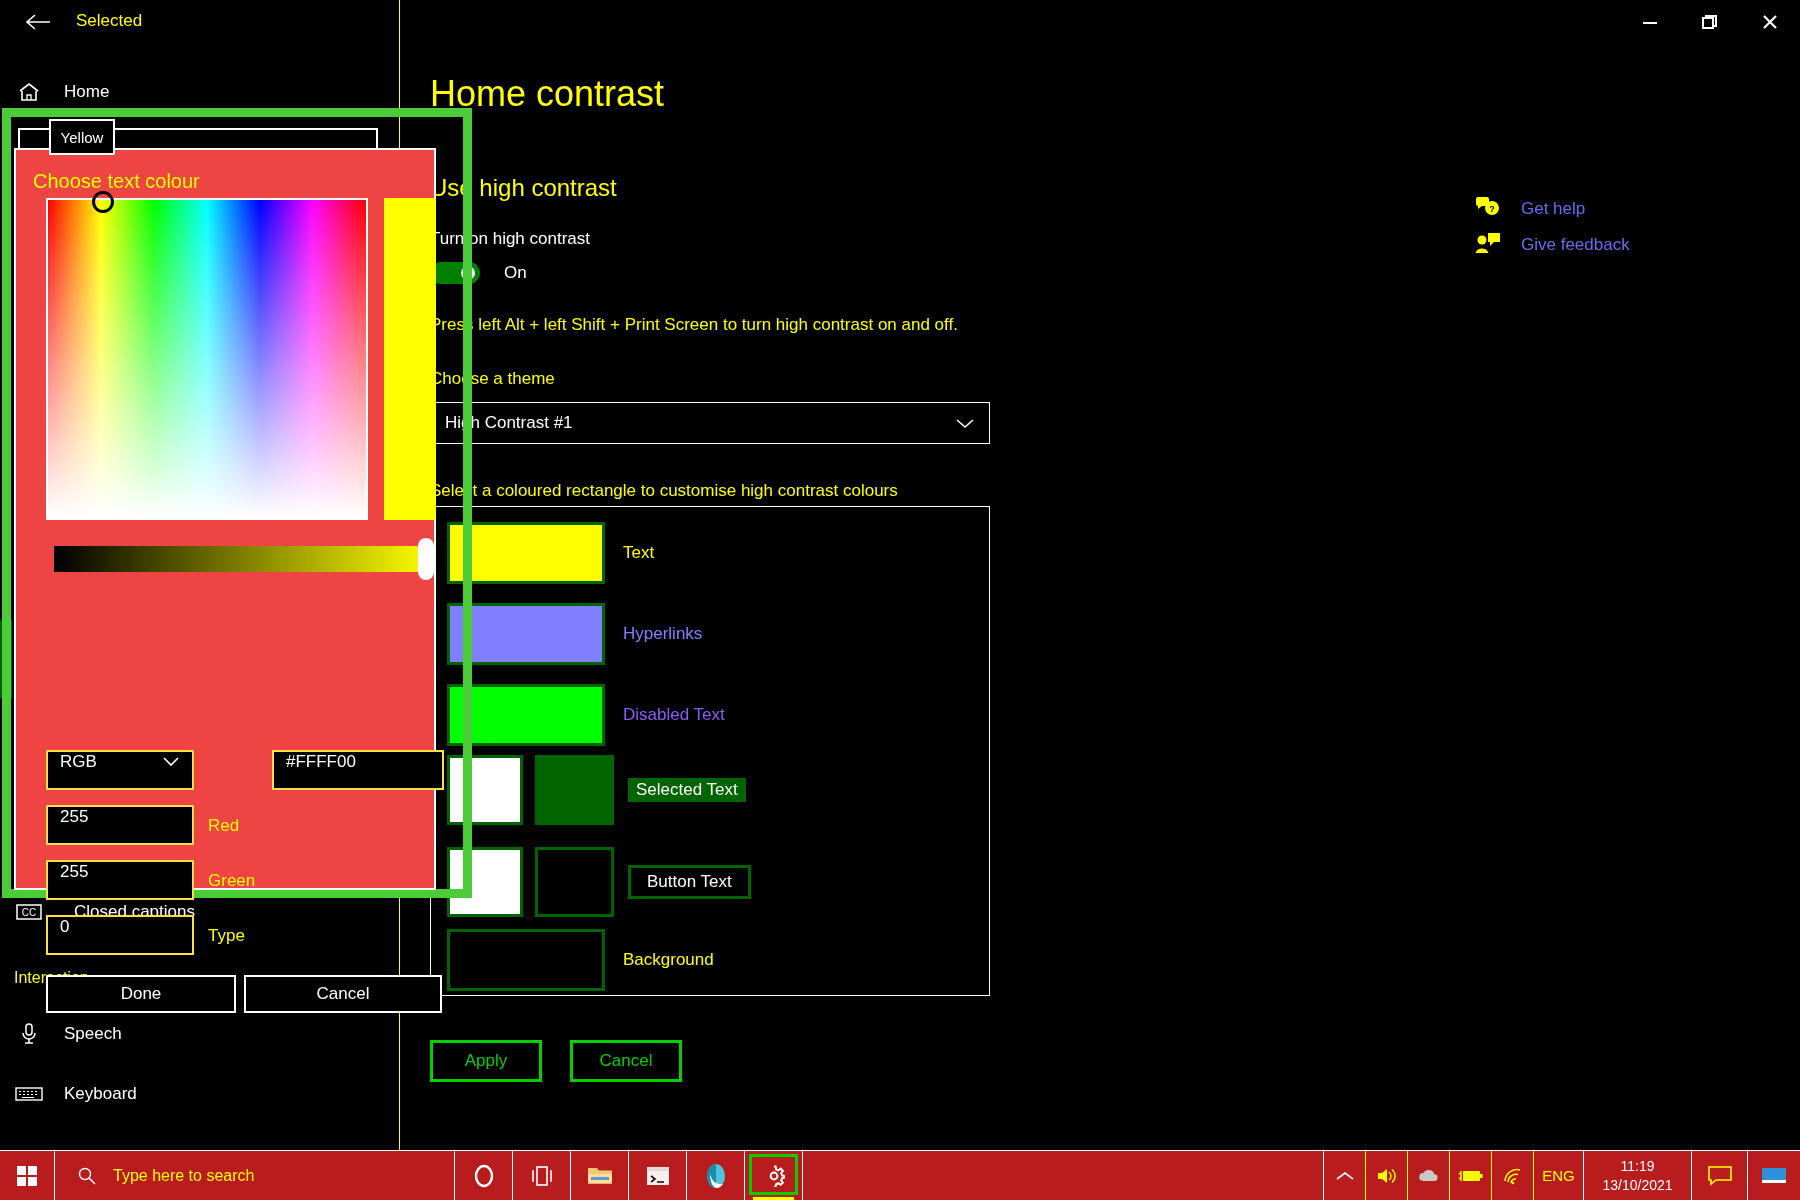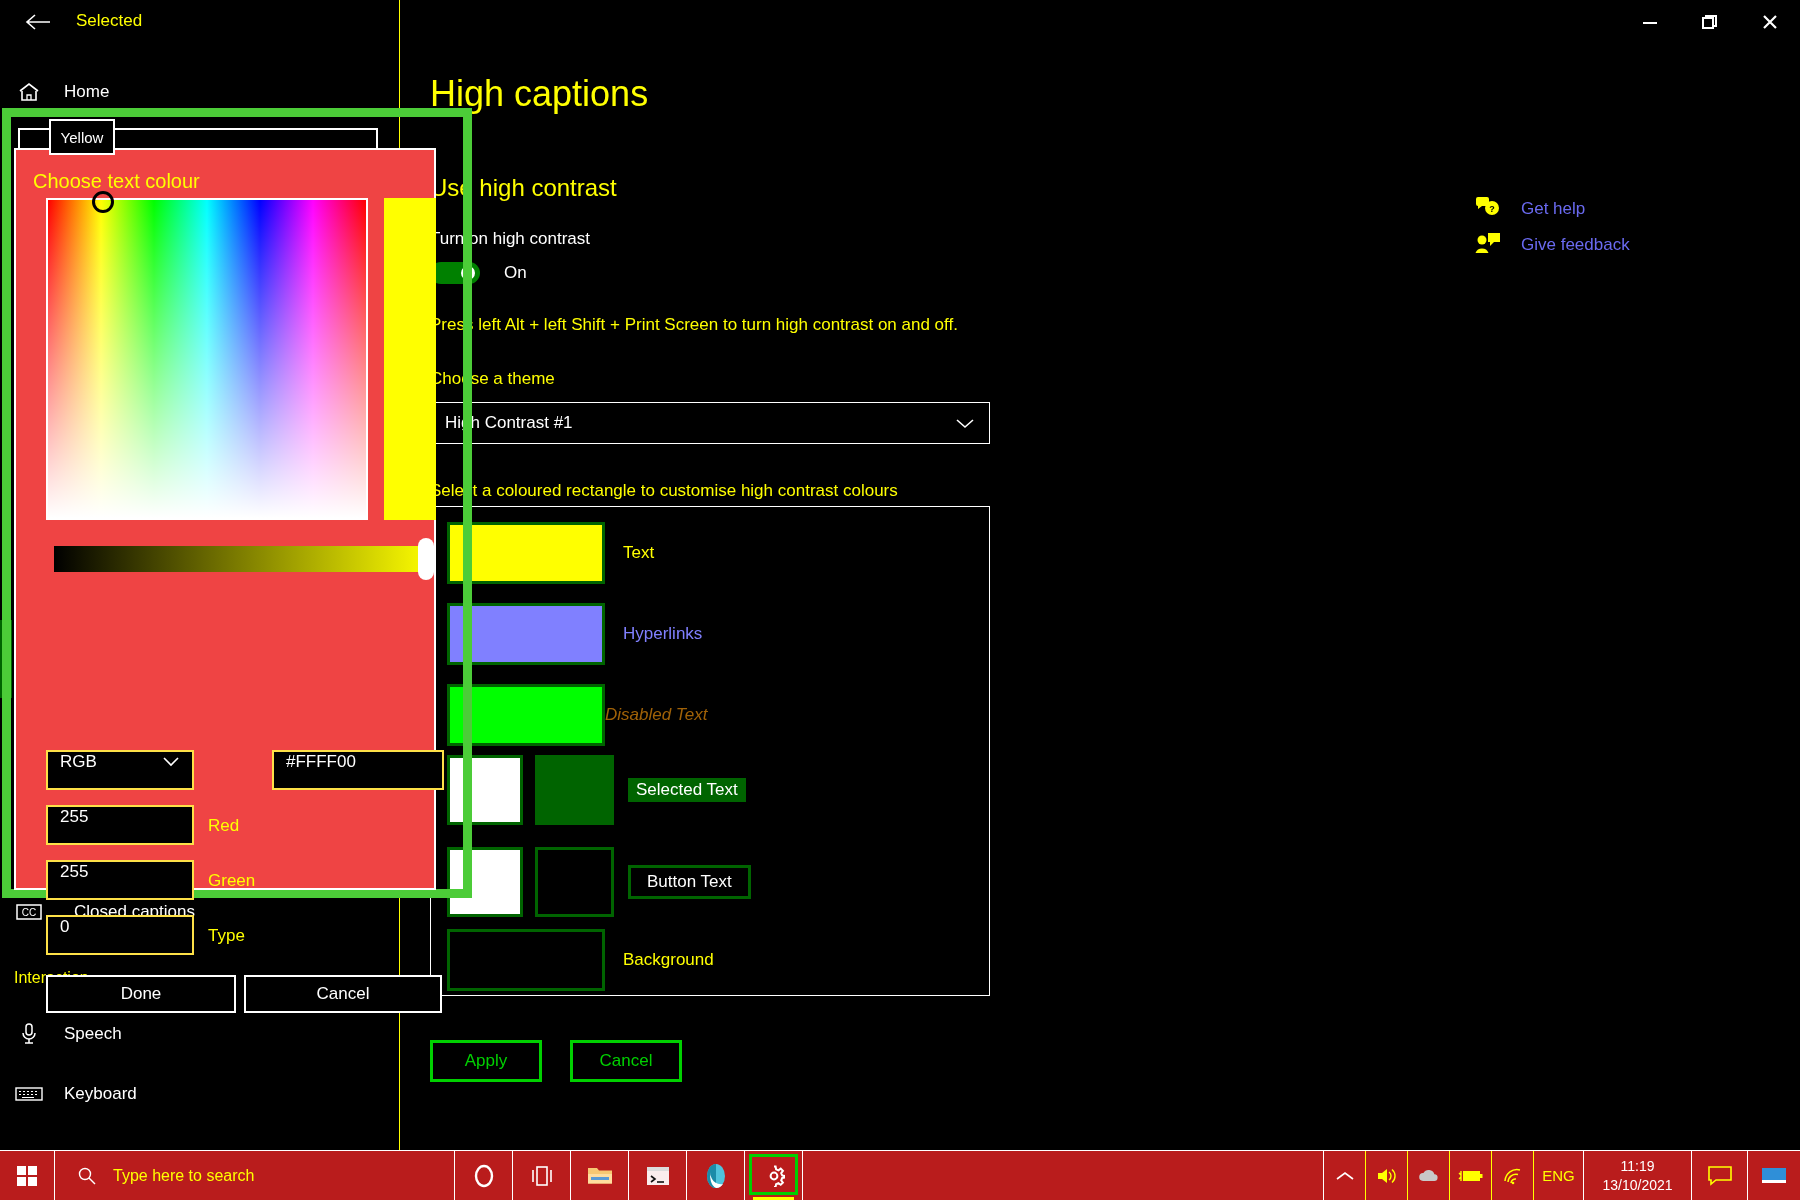--- a/index.html
+++ b/index.html
@@ -194,21 +194,21 @@
         <svg width="28" height="18" viewBox="0 0 28 18">
           <rect x="1" y="3" width="26" height="12" fill="none" stroke="#fff" stroke-width="1.4"></rect>
           <path d="M4 6.5h2M8 6.5h2M12 6.5h2M16 6.5h2M20 6.5h2M4 9.5h2M8 9.5h2M12 9.5h2M16 9.5h2M20 9.5h2M7 12.5h12" stroke="#fff" stroke-width="1.2"></path>
         </svg>
       </span>
       <span class="nav-label">Keyboard</span>
     </div>
   </div>
 
   <div class="main">
-    <div class="page-title">High captions</div>
+    <div class="page-title">Home contrast</div>
     <div class="sec-head" style="top:130px;">Use high contrast</div>
     <div class="body-text" style="top:185px;">Turn on high contrast</div>
 
     <div class="toggle-wrap">
       <div class="toggle">
         <div class="knob"></div>
       </div>
       <div class="toggle-label">On</div>
     </div>
 
@@ -233,21 +233,21 @@
         <div class="rlabel" style="margin-left:18px;color:#ffff00;">Text</div>
       </div>
 
       <div class="rectrow" style="top:96px;">
         <div class="swatch" style="width:158px;height:62px;background:#8080ff;"></div>
         <div class="rlabel" style="margin-left:18px;color:#8080ff;">Hyperlinks</div>
       </div>
 
       <div class="rectrow" style="top:177px;">
         <div class="swatch" style="width:158px;height:62px;background:#00ff00;"></div>
-        <div class="rlabel" style="color:#a16207;font-style:italic;">Disabled Text</div>
+        <div class="rlabel" style="margin-left:18px;color:#8b5cf6;">Disabled Text</div>
       </div>
 
       <div class="rectrow" style="top:248px;">
         <div class="swatch" style="width:76px;height:70px;background:#ffffff;"></div>
         <div class="swatch" style="width:79px;height:70px;background:#006400;margin-left:12px;"></div>
         <div class="rlabel" style="margin-left:14px;color:#ffffff;background:#006400;padding:2px 8px;">Selected Text</div>
       </div>
 
       <div class="rectrow" style="top:340px;">
         <div class="swatch" style="width:76px;height:70px;background:#ffffff;"></div>

